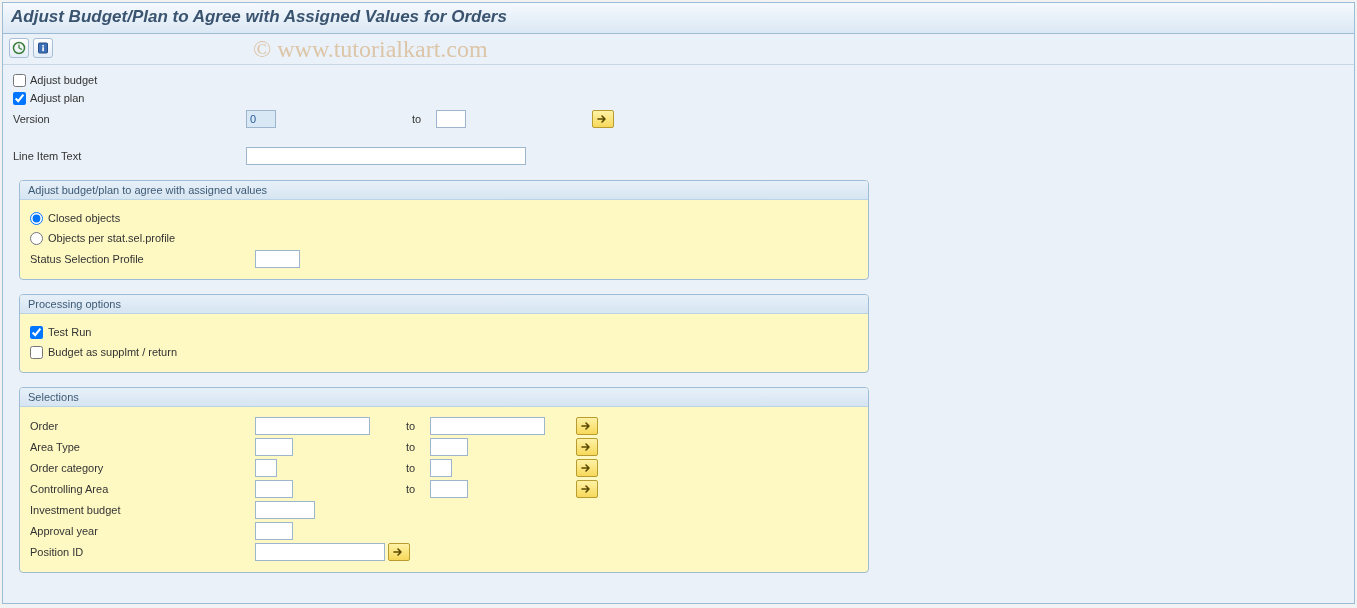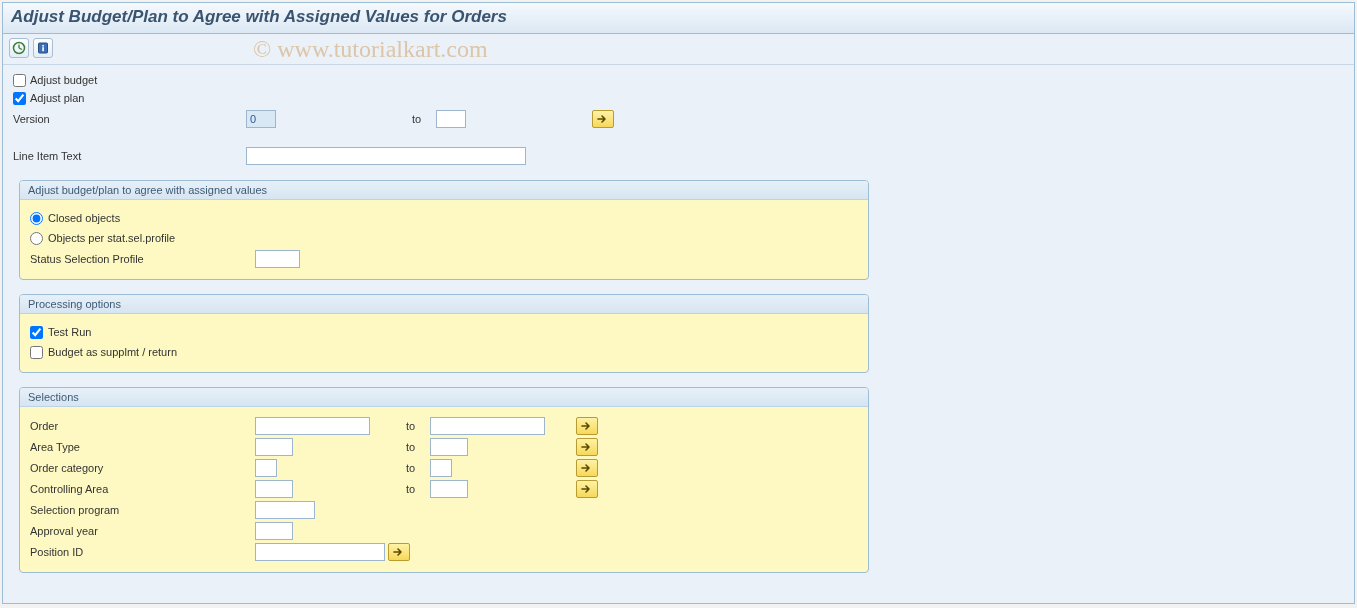--- a/index.html
+++ b/index.html
@@ -290,21 +290,21 @@
           <input class="tf" style="width: 38px;">
           <span style="width:102px;"></span>
           <span class="arrow-btn">
             <svg width="12" height="10" viewBox="0 0 12 10">
                 <path d="M1 5 H8 M5 2 L8 5 L5 8" fill="none" stroke="#5a4a00" stroke-width="1.6" stroke-linecap="round" stroke-linejoin="round"></path>
               </svg>
           </span>
         </div>
 
         <div class="field-row">
-          <span class="field-label">Selection program</span>
+          <span class="field-label">Investment budget</span>
           <input class="tf" style="width: 60px;">
         </div>
 
         <div class="field-row">
           <span class="field-label">Approval year</span>
           <input class="tf" style="width: 38px;">
         </div>
 
         <div class="field-row">
           <span class="field-label">Position ID</span>

